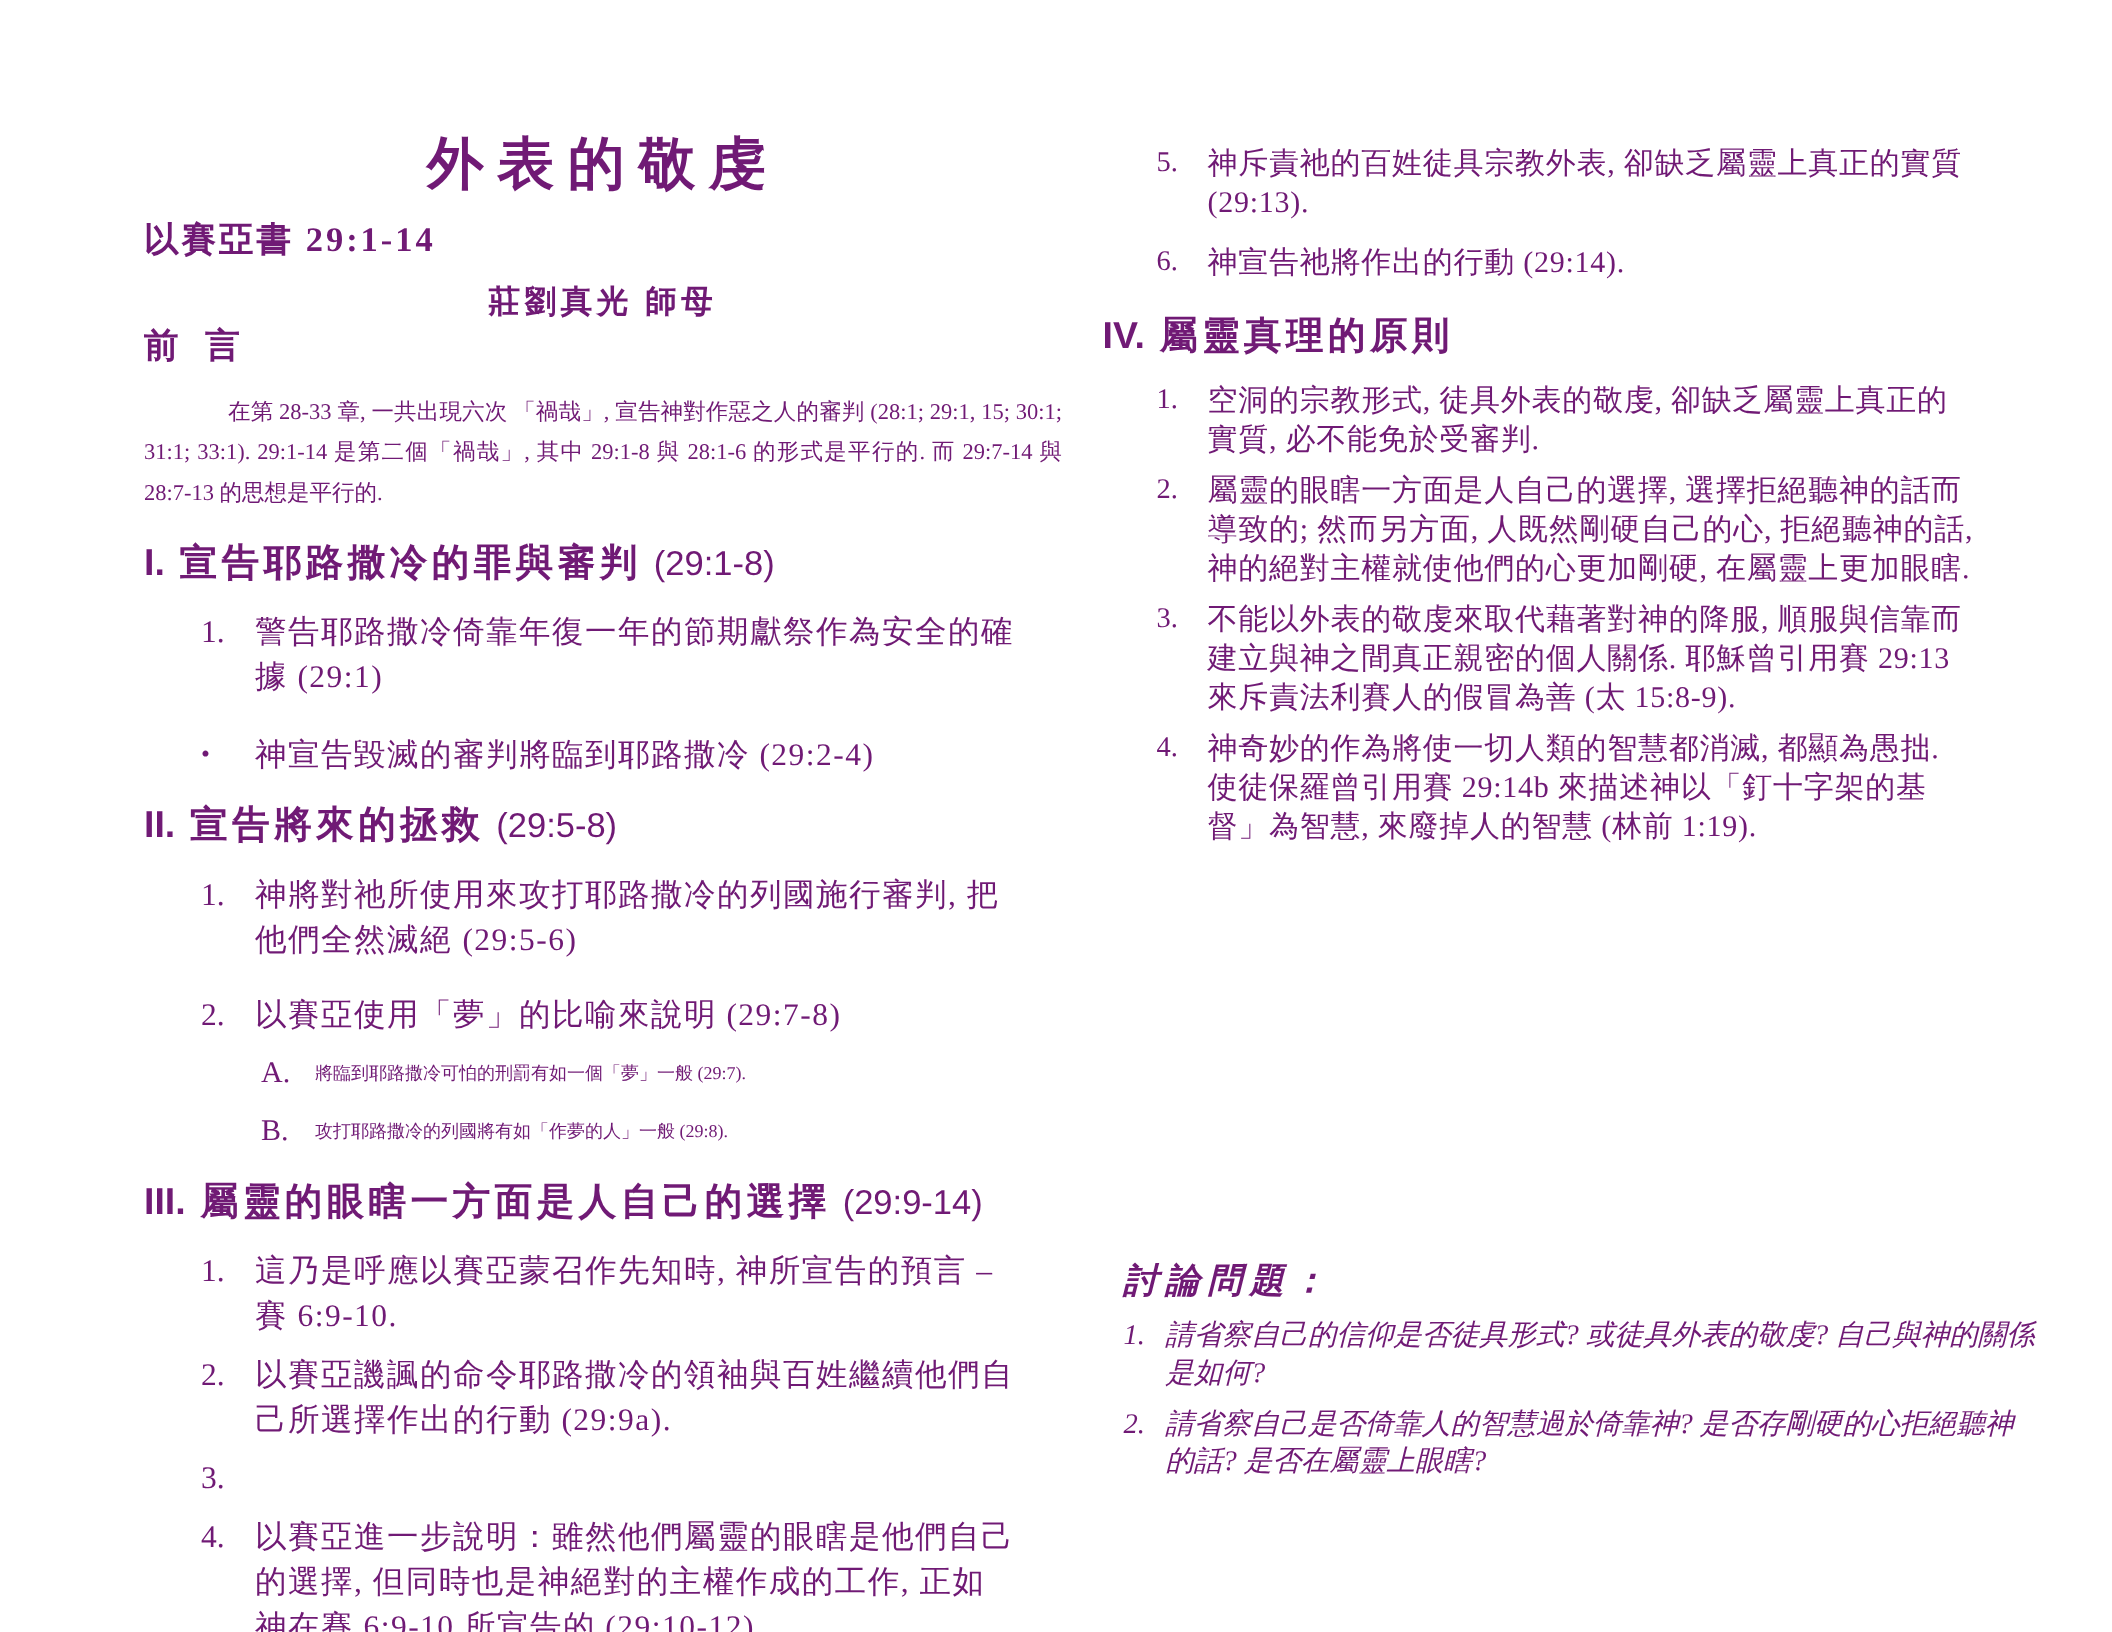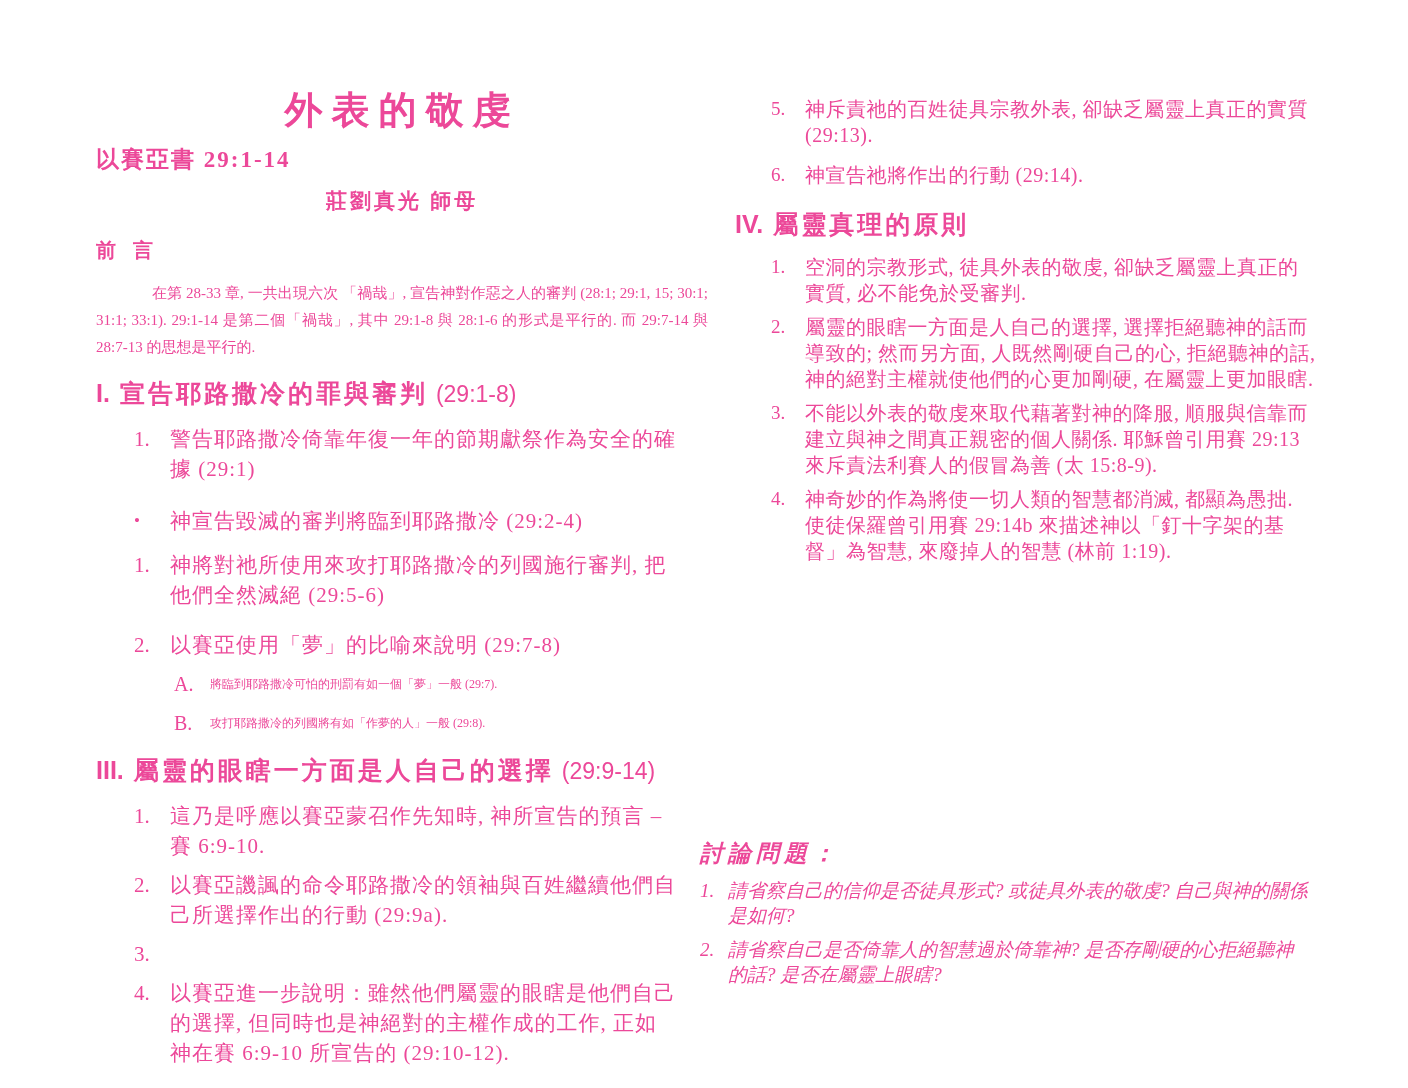--- a/index.html
+++ b/index.html
@@ -1,45 +1,45 @@
 <!DOCTYPE html>
 <html><head>
 <meta charset="utf-8">
 <style>
   html,body{margin:0;padding:0;background:#ffffff;}
   .page{
     position:relative;
     width:1408px;height:1088px;
     background:#ffffff;
-    color:#ec4899;
+    color:#701a75;
     font-family:"Liberation Serif","DejaVu Serif",serif;
     overflow:hidden;
   }
   
   .col-left{position:absolute;left:96px;top:88px;width:612px;}
   .col-right{position:absolute;left:735px;top:96px;width:592px;}
-  .discussion{position:absolute;left:700px;top:838px;width:620px;}
+  .discussion{position:absolute;left:749px;top:838px;width:620px;}
 
   
   .doc-title{
     text-align:center;font-size:38px;font-weight:700;
     letter-spacing:9px;line-height:1.2;
   }
   .doc-subtitle{
     font-size:23px;font-weight:700;
     margin-top:10px;letter-spacing:2px;
   }
   .doc-author{
     text-align:center;font-size:21px;font-weight:700;
     margin-top:12px;letter-spacing:3px;
   }
 
   
   .preface-heading{
-    font-size:20px;font-weight:700;letter-spacing:6px;margin-top:22px;
+    font-size:23px;font-weight:700;letter-spacing:6px;
   }
   .preface-body{
     margin-top:16px;font-size:15px;line-height:27px;
     text-indent:56px;text-align:justify;
   }
 
   
   .sec-head{margin-top:14px;line-height:36px;white-space:nowrap;}
   .sec-num{
     font-family:"Liberation Sans","DejaVu Sans",sans-serif;
@@ -100,20 +100,23 @@
     </div>
     <div class="item">
       <span class="marker">1.</span>
       <div class="itext">警告耶路撒冷倚靠年復一年的節期獻祭作為安全的確據 (29:1)</div>
     </div>
     <div class="item bullet">
       <span class="marker">•</span>
       <div class="itext">神宣告毀滅的審判將臨到耶路撒冷 (29:2-4)</div>
     </div>
 
+    <div class="sec-head">
+      <span class="sec-num">II.</span><span class="sec-title">宣告將來的拯救</span><span class="sec-ref">(29:5-8)</span>
+    </div>
     <div class="item">
       <span class="marker">1.</span>
       <div class="itext">神將對祂所使用來攻打耶路撒冷的列國施行審判, 把他們全然滅絕 (29:5-6)</div>
     </div>
     <div class="item" style="margin-top:20px;">
       <span class="marker">2.</span>
       <div class="itext">以賽亞使用「夢」的比喻來說明 (29:7-8)</div>
     </div>
     <div class="subitem">
       <span class="marker">A.</span>

